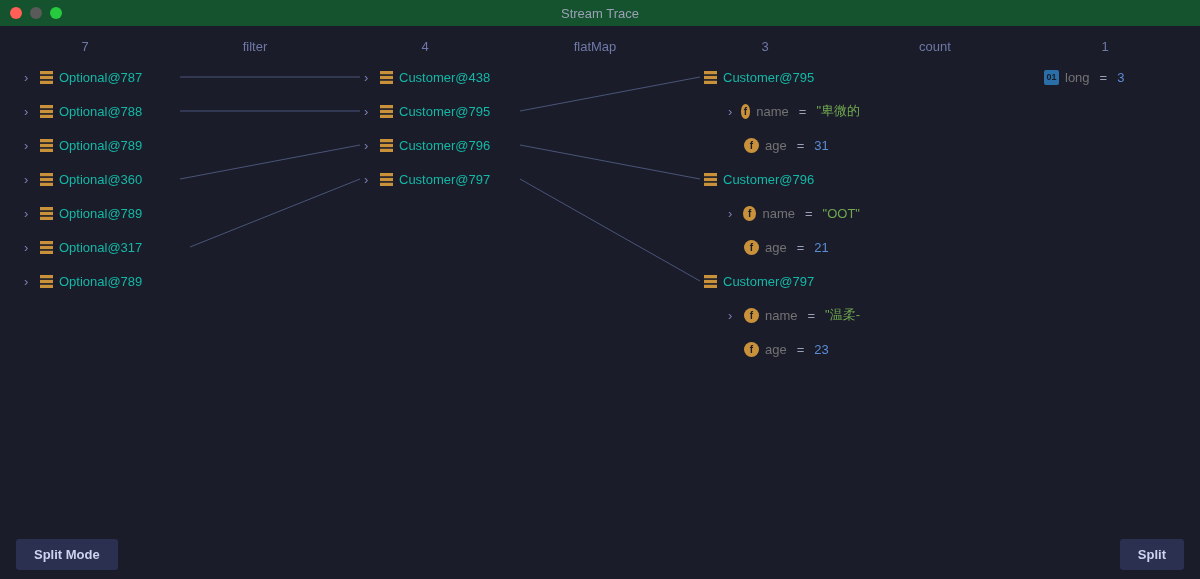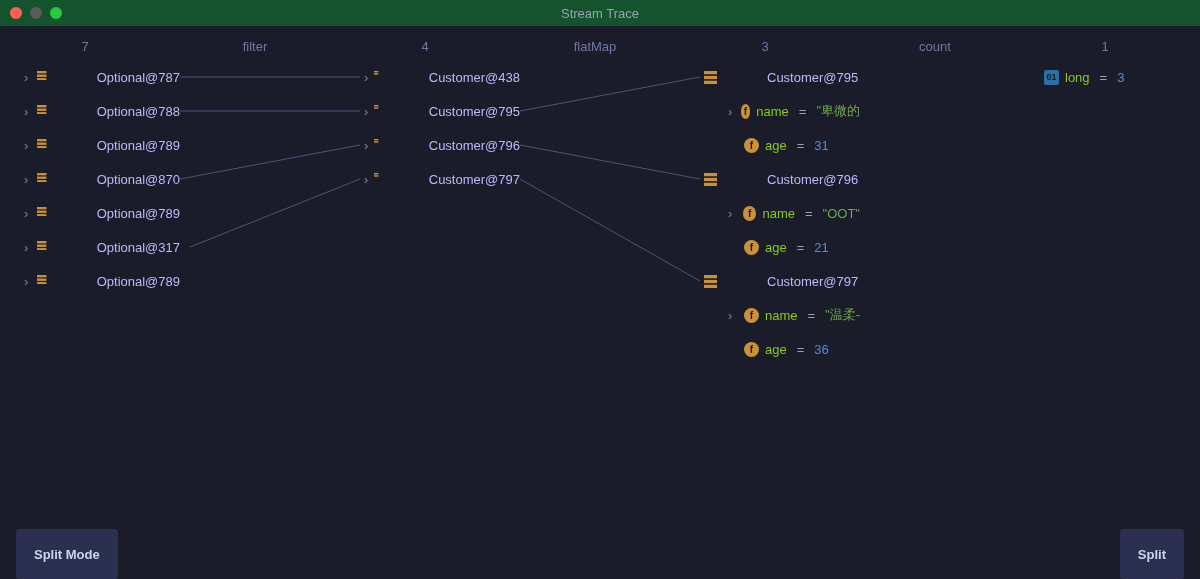--- a/index.html
+++ b/index.html
@@ -61,30 +61,30 @@
     background:#c9913a;
     color:#1a1c2a; font-size:10px; font-weight:bold;
     display:inline-flex; align-items:center; justify-content:center;
   }
   .primicon {
     width:15px; height:15px; border-radius:2px;
     background:#2a6fa8;
     color:#1a1c2a; font-size:9px; font-weight:bold;
     display:inline-flex; align-items:center; justify-content:center;
   }
-  .objname { color:#c4b5fd;margin-left:44px; }
-  .fieldname { color:#84cc16; }
+  .objname { color:#14b8a6; }
+  .fieldname { color:#737373; }
   .eq { color:#9aa0b5; padding:0 4px;}
   .strval { color:#6fa84e; }
   .numval { color:#5a8cd4; }
   svg.links { position:absolute; top:0; left:0; pointer-events:none;}
   .footer {
     position:absolute; left:0; right:0; bottom:0;
     height:50px;
-    display:flex; justify-content:space-between;
+    display:flex; align-items:center; justify-content:space-between;
     padding:0 16px;
     background:#1a1c2a;
   }
   .btn {
     background:#2b3050;
     color:#cdd3ef;
     border:none;
     padding:8px 18px;
     font-size:13px;
     font-weight:600;
@@ -172,21 +172,21 @@
         <span class="chevron">›</span>
         <span class="objicon">
           <svg viewBox="0 0 12 12">
             <g fill="#c9913a">
               <rect x="0" y="0" width="12" height="3"></rect>
               <rect x="0" y="4.5" width="12" height="3"></rect>
               <rect x="0" y="9" width="12" height="3"></rect>
             </g>
           </svg>
         </span>
-        <span class="objname">Optional@870</span>
+        <span class="objname">Optional@360</span>
       </div>
       <div class="row">
         <span class="chevron">›</span>
         <span class="objicon">
           <svg viewBox="0 0 12 12">
             <g fill="#c9913a">
               <rect x="0" y="0" width="12" height="3"></rect>
               <rect x="0" y="4.5" width="12" height="3"></rect>
               <rect x="0" y="9" width="12" height="3"></rect>
             </g>
@@ -347,21 +347,21 @@
         <span class="fieldicon">f</span>
         <span class="fieldname">name</span>
         <span class="eq"> = </span>
         <span class="strval">"温柔-</span>
       </div>
       <div class="row sub">
         <span class="chevron"></span>
         <span class="fieldicon">f</span>
         <span class="fieldname">age</span>
         <span class="eq"> = </span>
-        <span class="numval">36</span>
+        <span class="numval">23</span>
       </div>
     </div>
 
   <div class="col" style="left:1030px">
     <div class="row">
       <span class="primicon">01</span>
       <span class="fieldname">long</span>
       <span class="eq">=</span>
       <span class="numval">3</span>
     </div>

